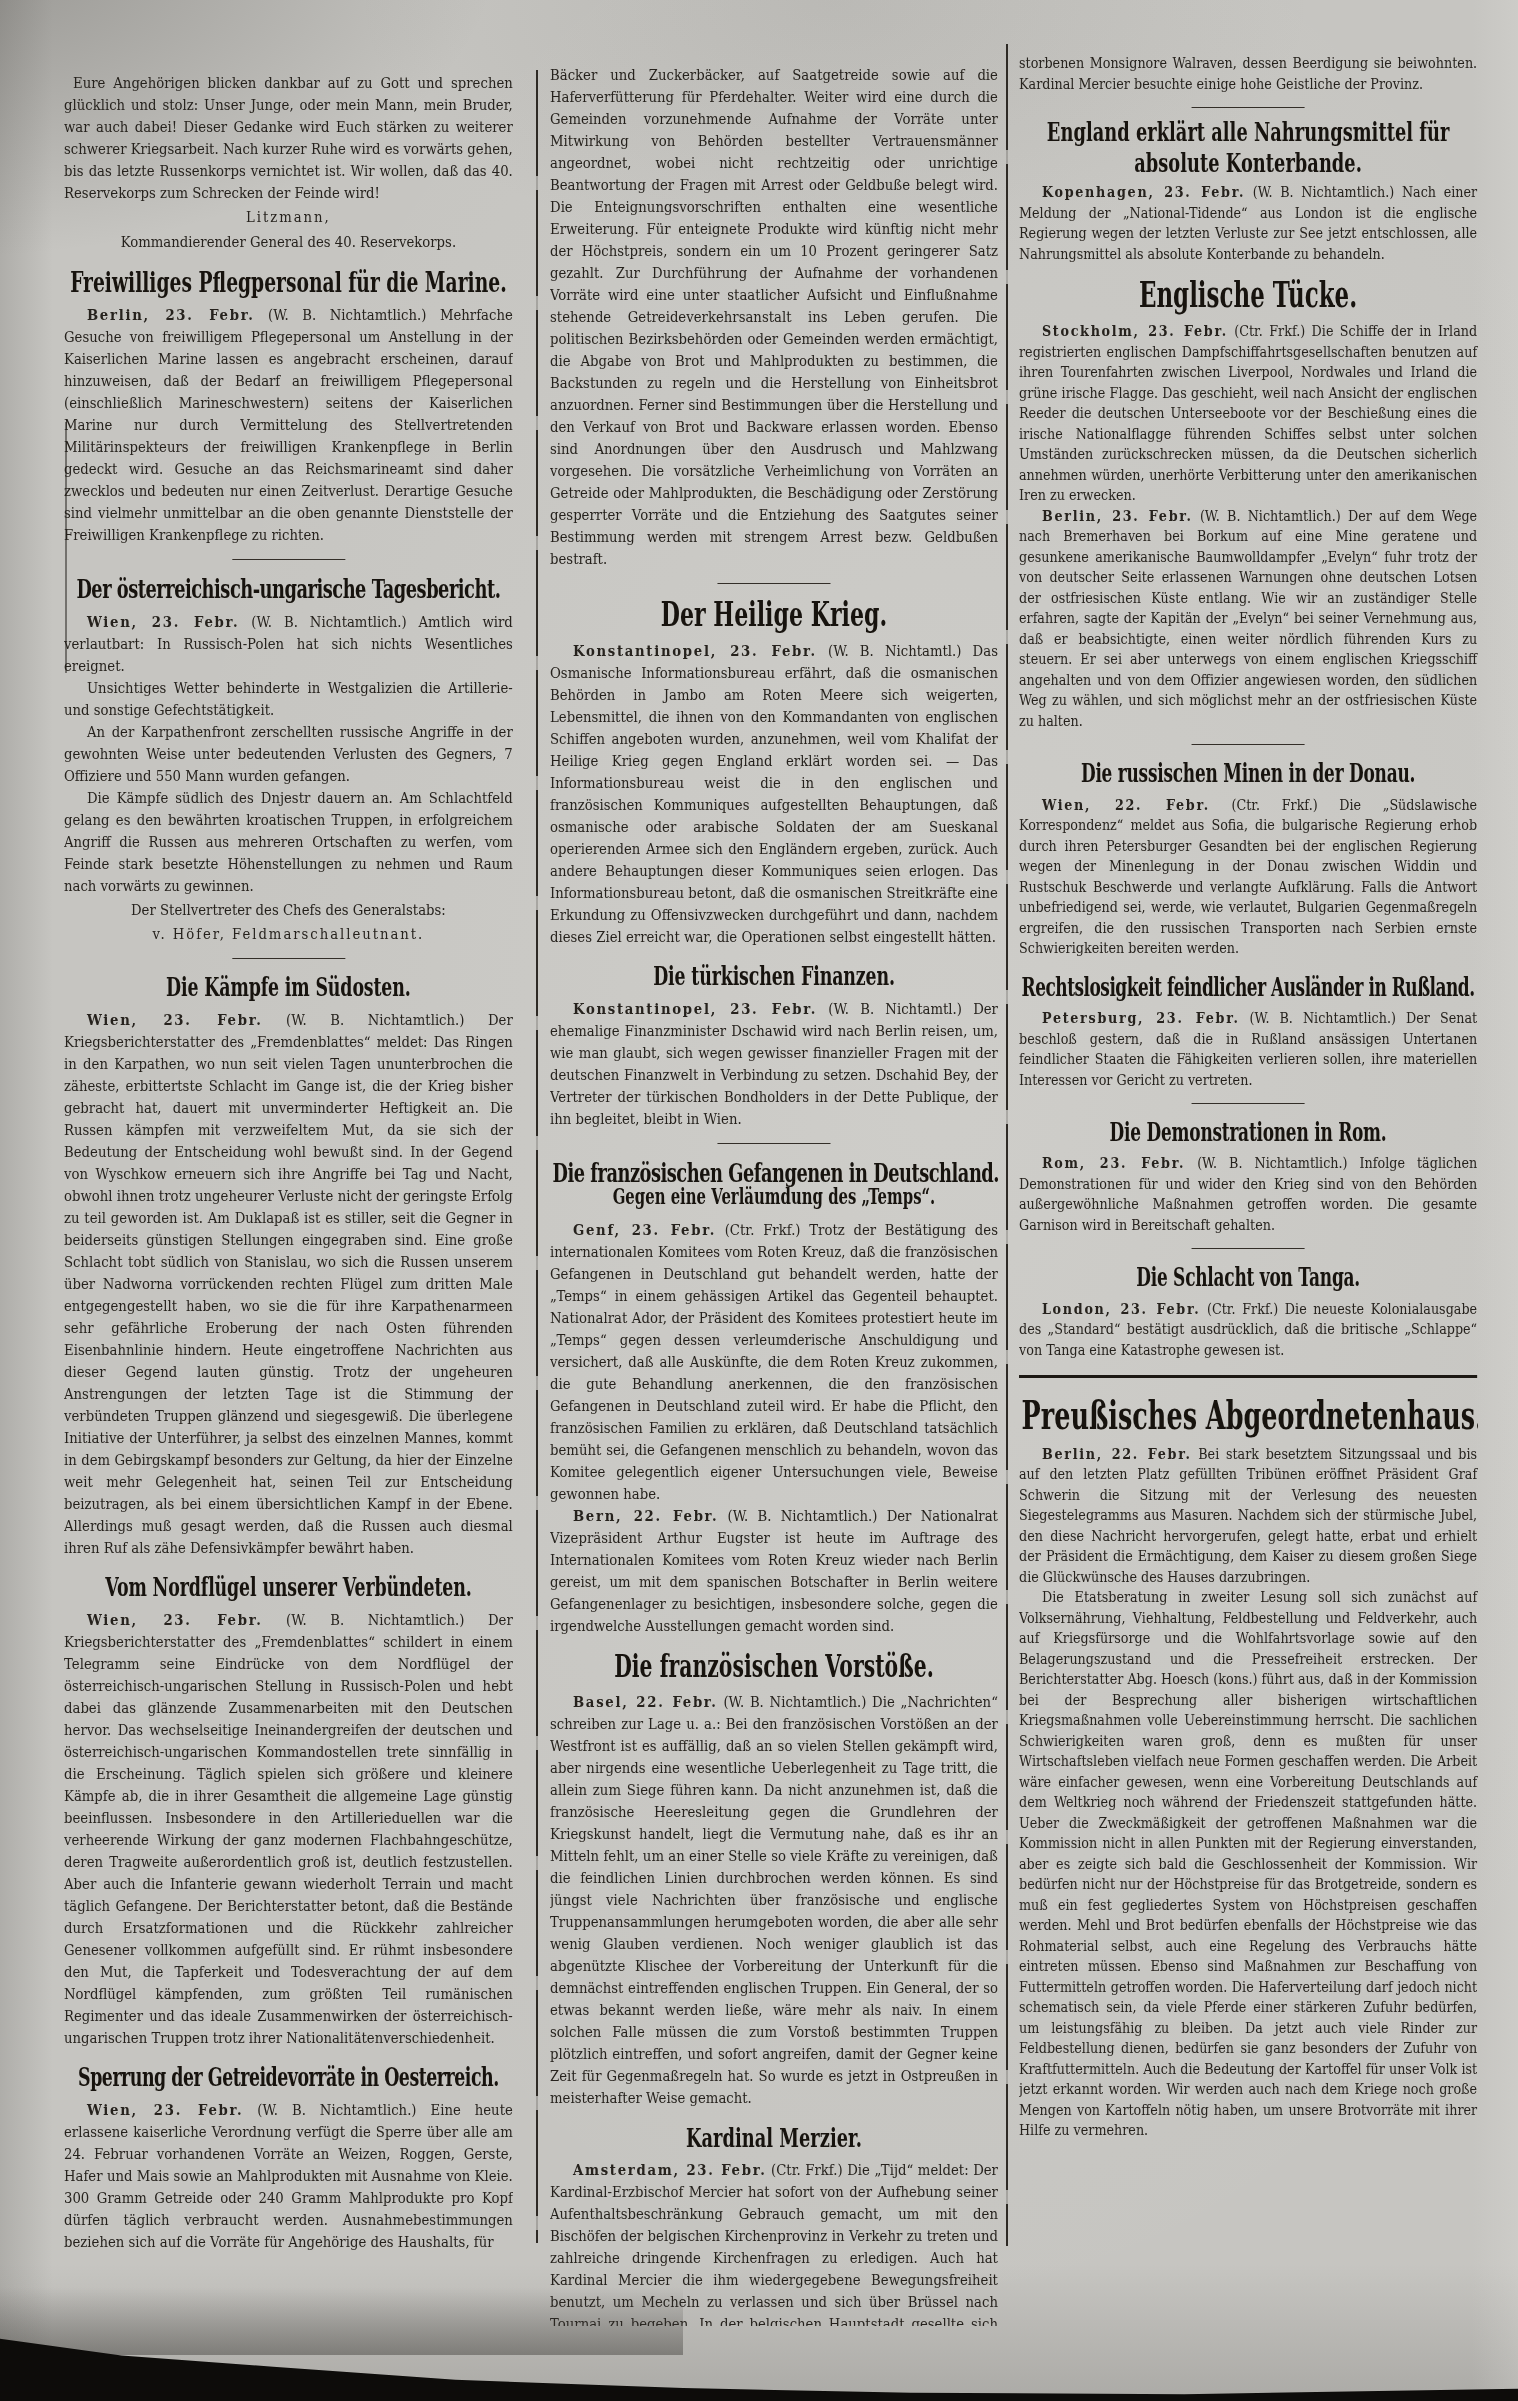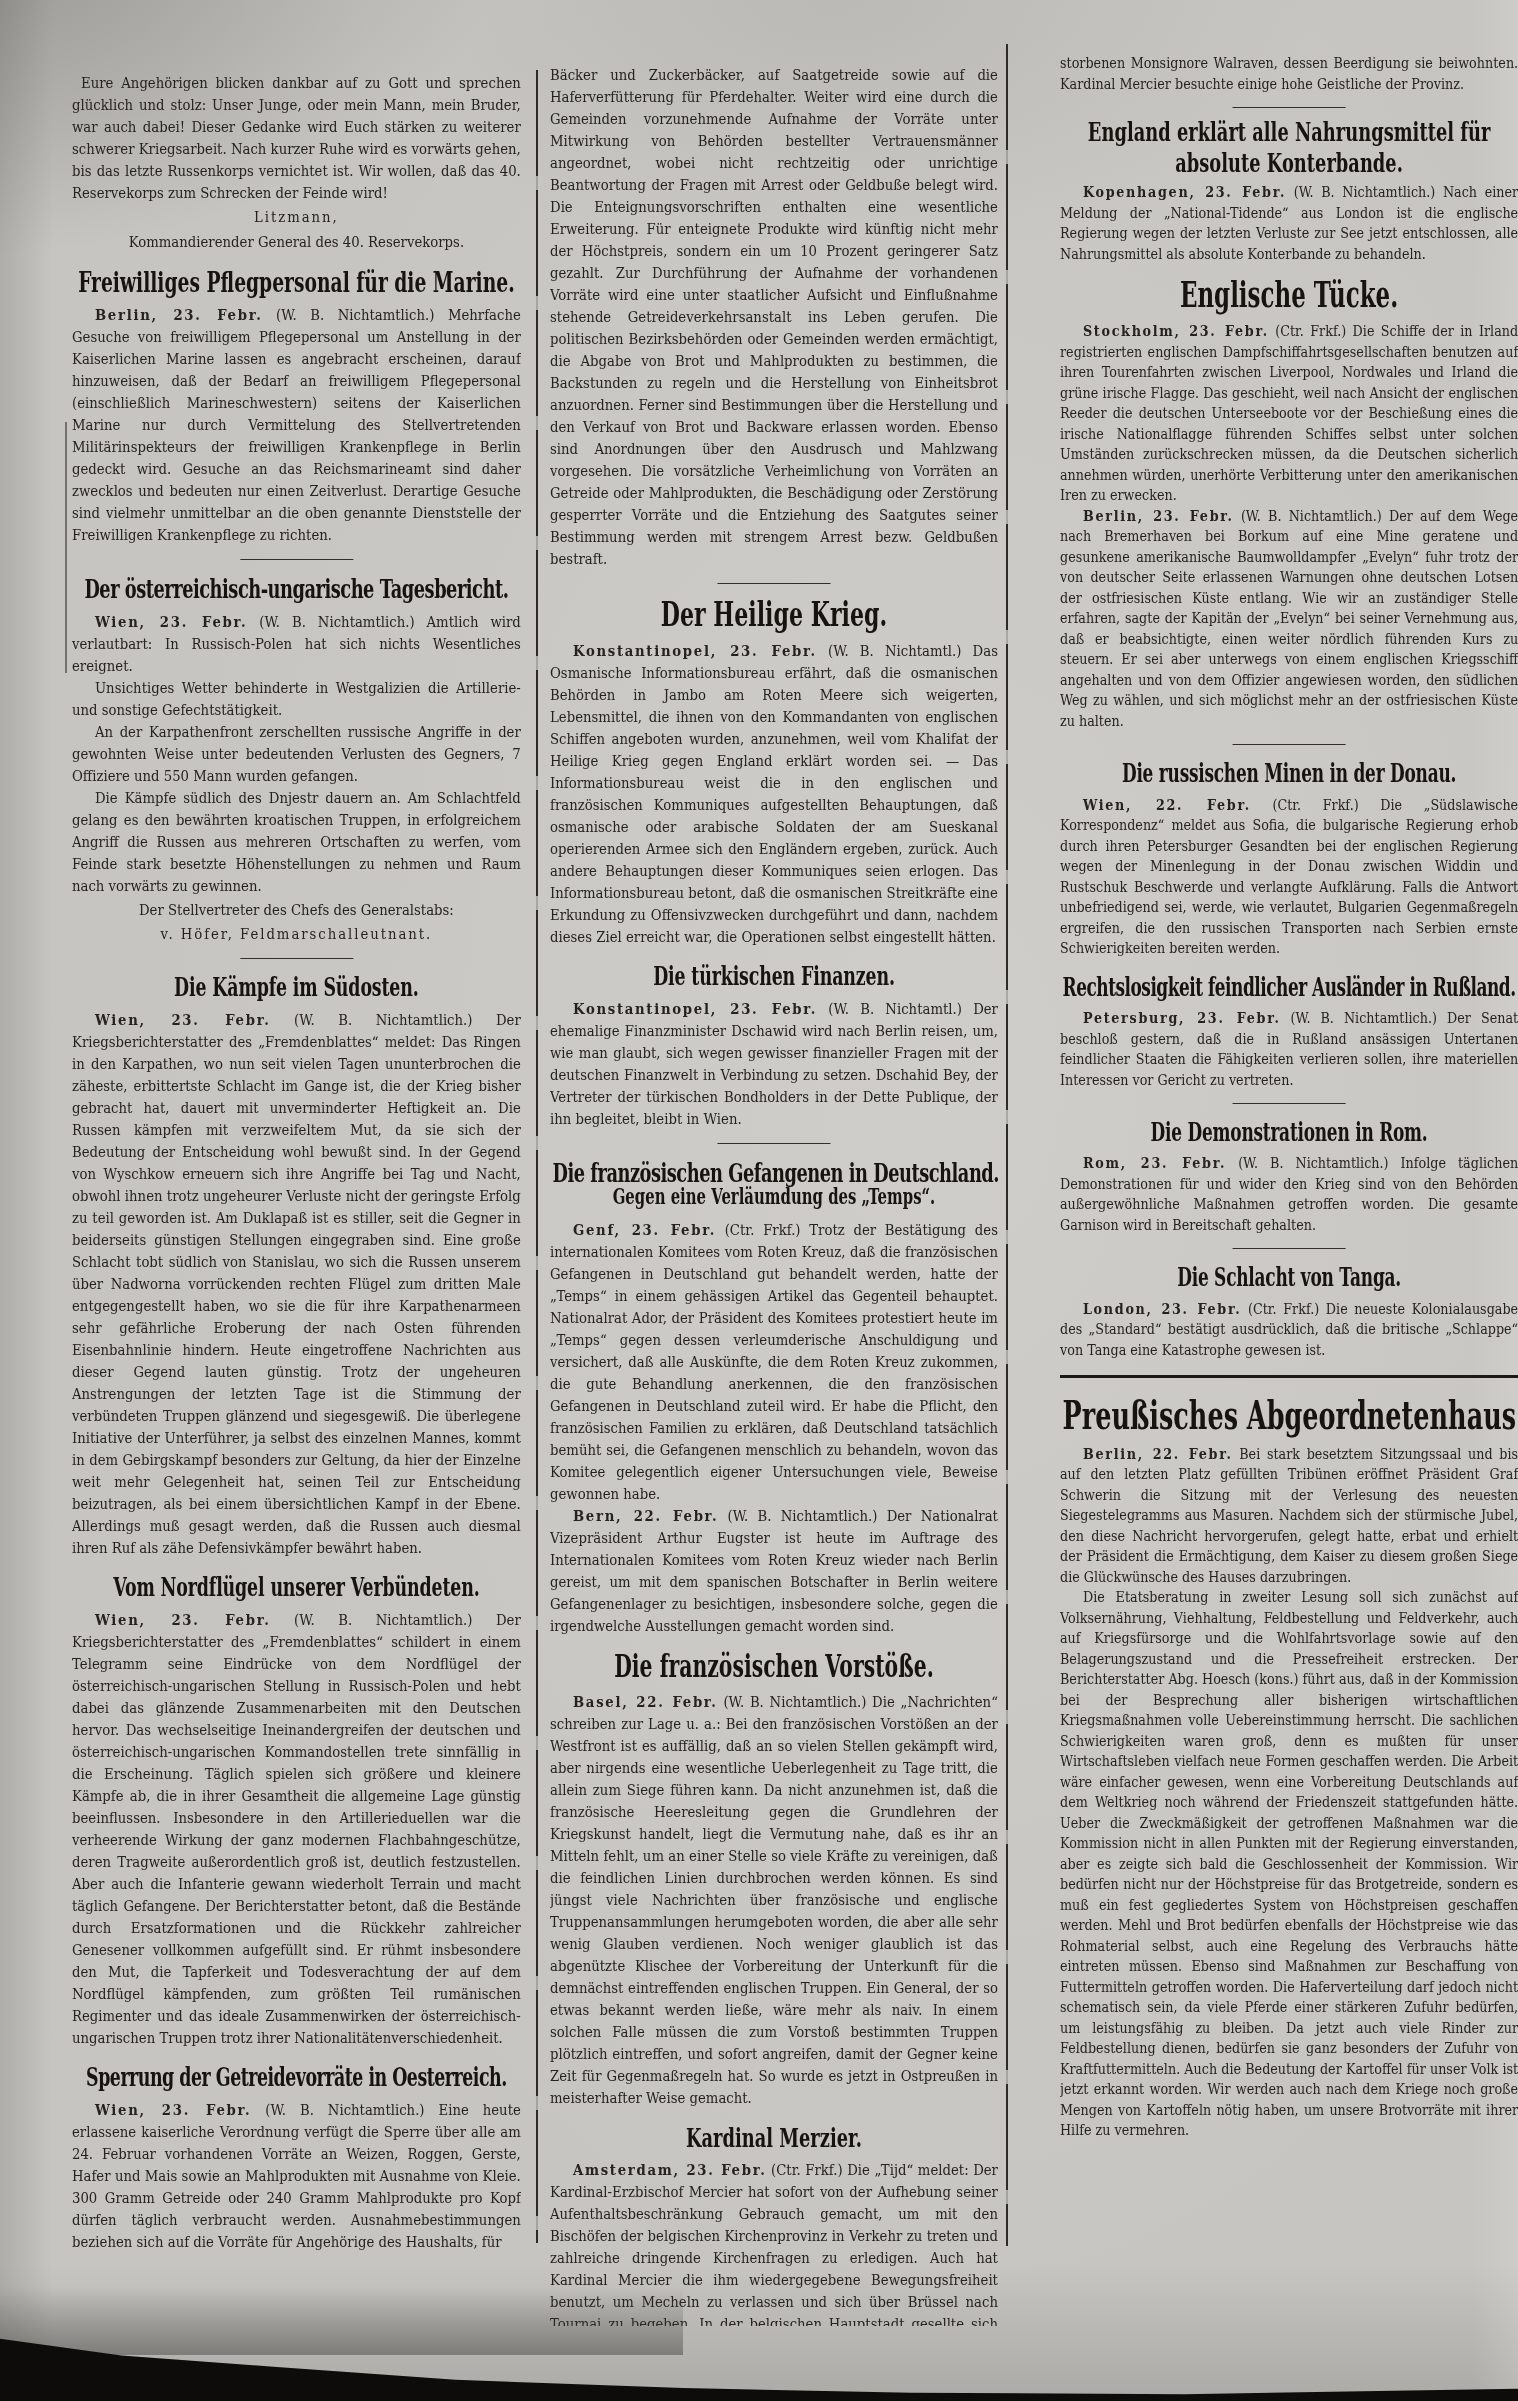--- a/index.html
+++ b/index.html
@@ -10,21 +10,21 @@
           radial-gradient(1063px 1670px at 62% 45%, rgba(236,235,231,.22), rgba(236,235,231,0) 75%),
           linear-gradient(90deg, rgba(80,78,74,.20) 0px, rgba(80,78,74,0) 53px),
           linear-gradient(270deg, rgba(225,224,220,.25) 0px, rgba(225,224,220,0) 46px),
           linear-gradient(0deg, rgba(90,88,84,.25) 0px, rgba(90,88,84,0) 137px),
           #c6c5c1;
         font-family:"DejaVu Serif", "Liberation Serif", serif;
         color:#26221d;}
   .col{position:absolute;overflow:hidden;}
   .colinner{transform:scaleX(0.85);transform-origin:top left;}
   .c12{font-size:15.6px;line-height:22px;}
-  .c3{font-size:15px;line-height:20.5px;margin-left:41px;}
+  .c3{font-size:15px;line-height:20.5px;}
   p{margin:0;text-align:justify;text-indent:27px;hyphens:auto;overflow-wrap:break-word;}
   p.cont{text-indent:10.6px;}
   p.flush{text-indent:0;}
   .dateline{letter-spacing:2px;font-weight:bold;}
   .sig{text-align:center;text-indent:0;margin:2.3px 0;}
   .sig-name{letter-spacing:2.3px;}
   .hl{text-align:center;font-weight:bold;margin:18px 3px 9px;text-indent:0;line-height:1.12;color:#17130e;}
   .hl .inner{display:inline-block;transform:scaleY(1.28);transform-origin:center 70%;white-space:nowrap;}
   .hl .inner.wrap{white-space:normal;}
   .h40{font-size:30px;margin-top:23px;}
@@ -49,21 +49,21 @@
 </style>
 </head>
 <body>
 
 <div class="page">
 
   <div class="vdiv" style="left:536px;top:70px;height:2173px;"></div>
   <div class="vdiv" style="left:1006px;top:44px;height:2202px;"></div>
   <div class="foldline"></div>
 
-  <div class="col c12" style="left:72px;top:72px;width:449px;height:2259px;">
+  <div class="col c12" style="left:64px;top:72px;width:449px;height:2259px;">
    <div class="colinner" style="width:528px;">
     <p class="cont">Eure Angehörigen blicken dankbar auf zu Gott und sprechen glücklich und stolz: Unser Junge, oder mein Mann, mein Bruder, war auch dabei! Dieser Gedanke wird Euch stärken zu weiterer schwerer Kriegsarbeit. Nach kurzer Ruhe wird es vorwärts gehen, bis das letzte Russenkorps vernichtet ist. Wir wollen, daß das 40. Reservekorps zum Schrecken der Feinde wird!</p>
     <p class="sig sig-name">Litzmann,</p>
     <p class="sig">Kommandierender General des 40. Reservekorps.</p>
 
     <h2 class="hl h29"><span class="inner">Freiwilliges Pflegpersonal für die Marine.</span></h2>
     <p><span class="dateline">Berlin, 23. Febr.</span> <span>(W. B. Nichtamtlich.) Mehrfache Gesuche von freiwilligem Pflegepersonal um Anstellung in der Kaiserlichen Marine lassen es angebracht erscheinen, darauf hinzuweisen, daß der Bedarf an freiwilligem Pflegepersonal (einschließlich Marineschwestern) seitens der Kaiserlichen Marine nur durch Vermittelung des Stellvertretenden Militärinspekteurs der freiwilligen Krankenpflege in Berlin gedeckt wird. Gesuche an das Reichsmarineamt sind daher zwecklos und bedeuten nur einen Zeitverlust. Derartige Gesuche sind vielmehr unmittelbar an die oben genannte Dienststelle der Freiwilligen Krankenpflege zu richten.</span></p>
 
     <hr class="rule">
 

